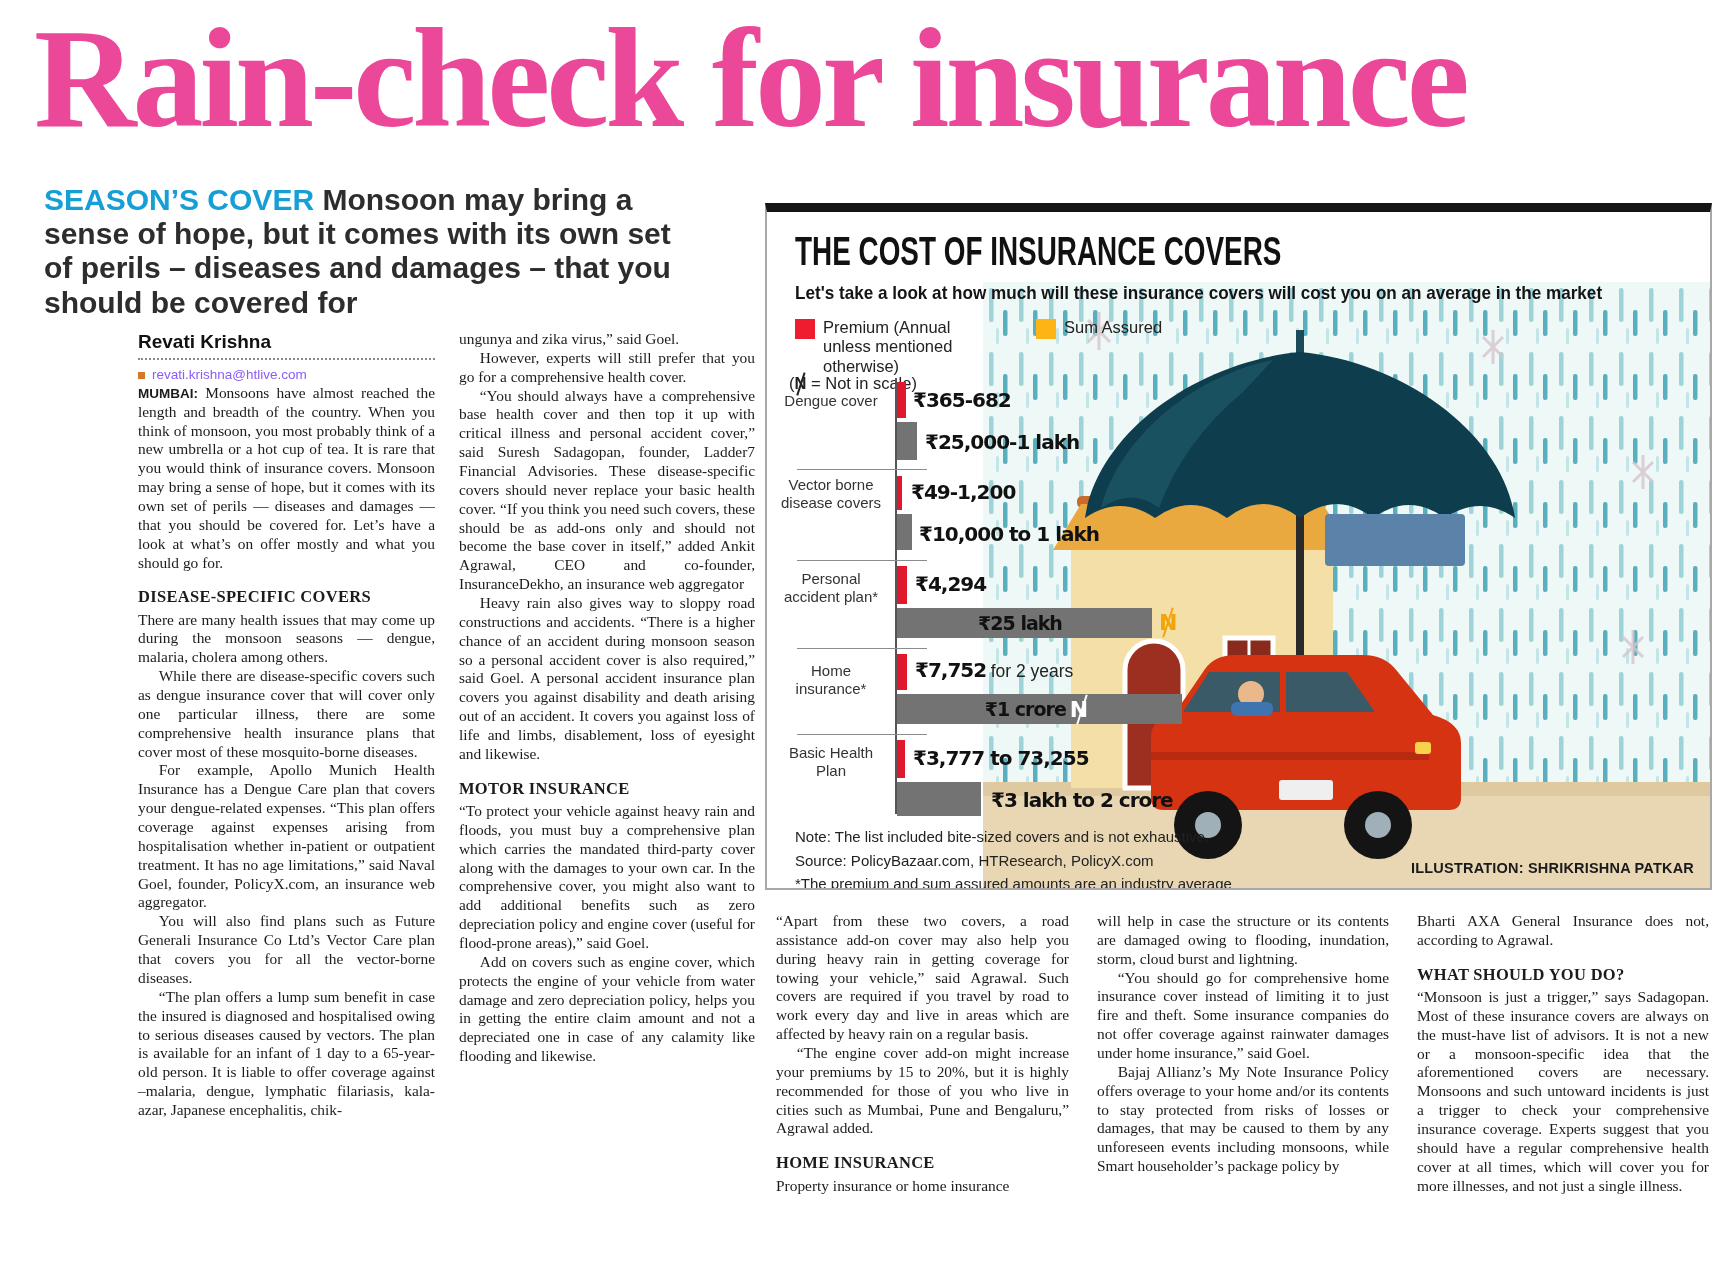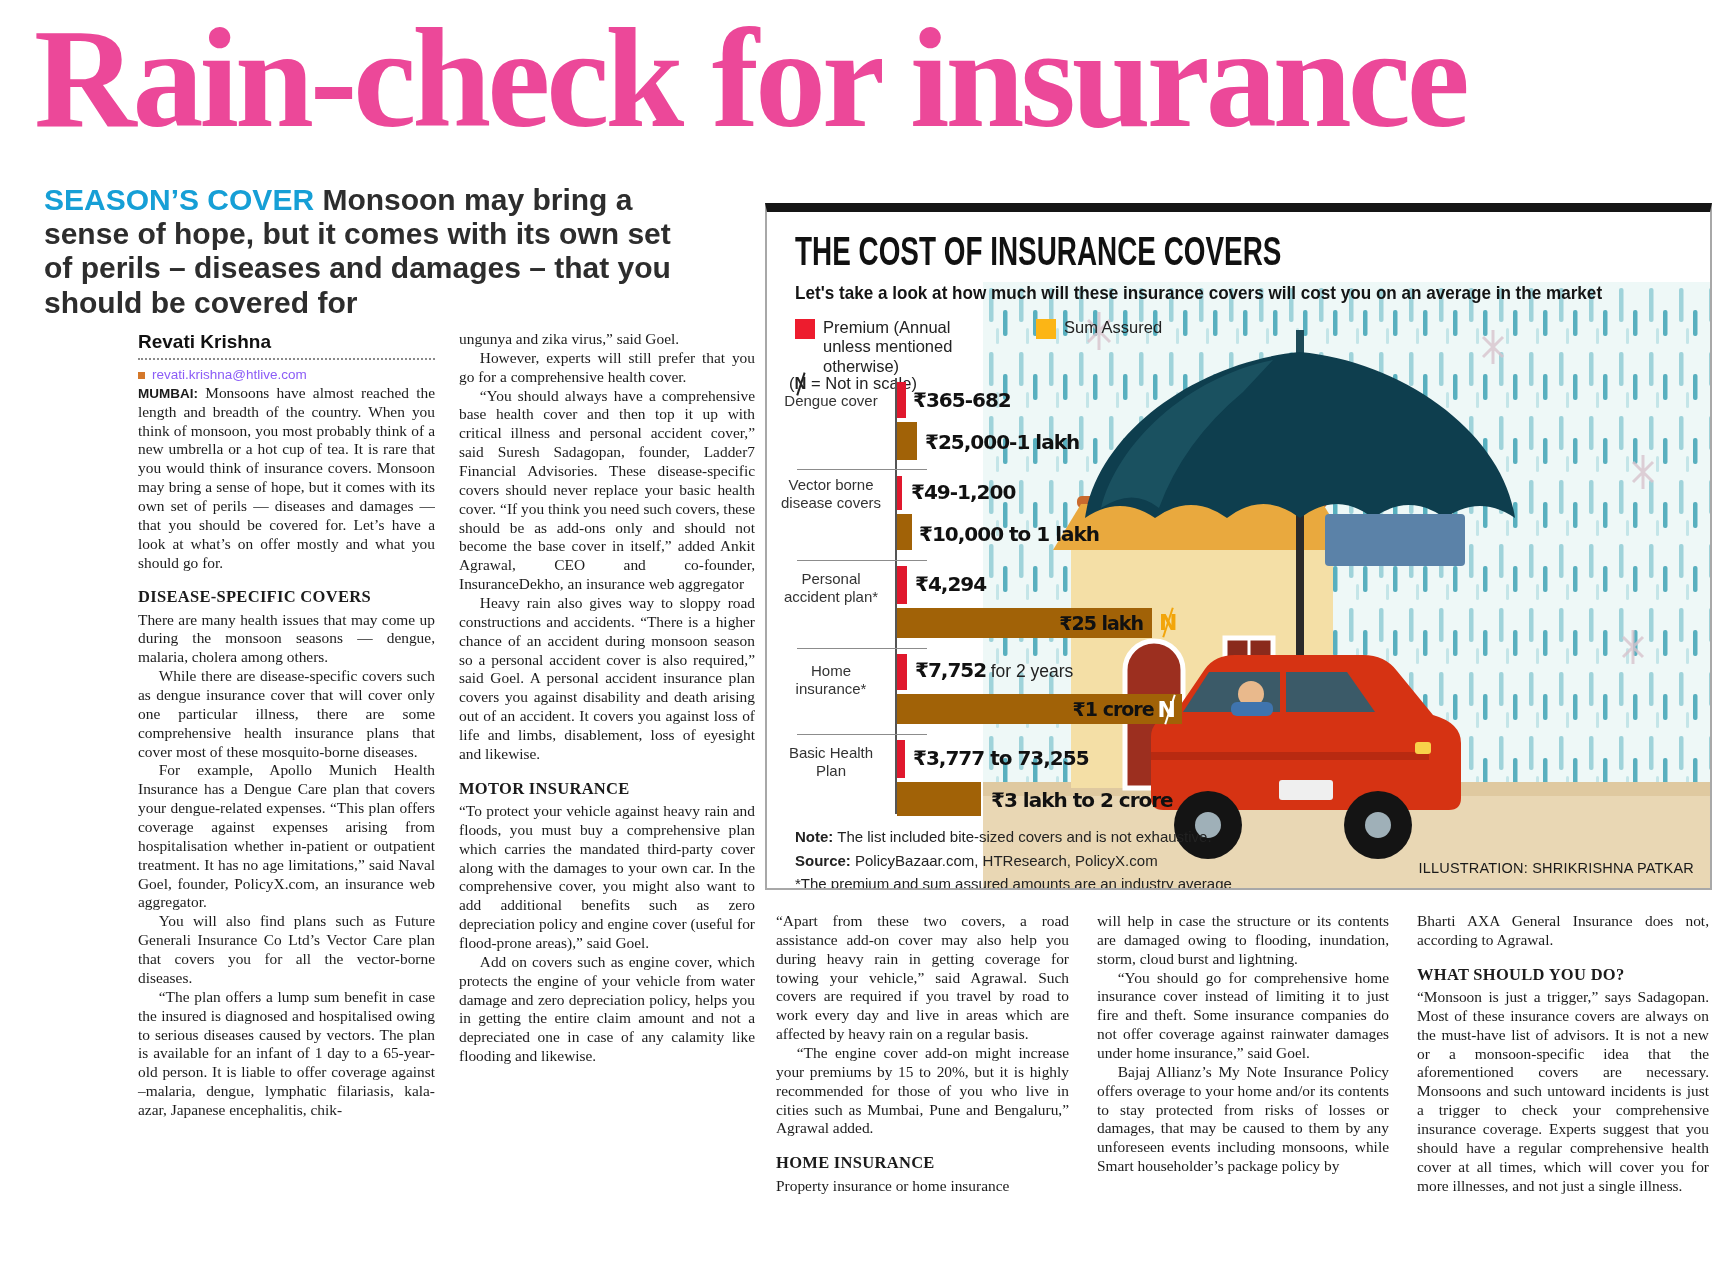--- a/index.html
+++ b/index.html
@@ -50,33 +50,33 @@
   .sw-red{background:#ed1c2e;}
   .sw-yellow{background:#fcb515;}
   .scalenote{position:absolute;left:22px;top:162px;font-size:16.5px;color:#222;}
   .nsym{position:relative;display:inline-block;font-weight:bold;font-style:normal;}
   .nsym::after{content:"";position:absolute;left:45%;top:-12%;height:124%;border-left:2px solid currentColor;
     transform:rotate(18deg);}
   .axis{position:absolute;left:128px;top:166px;width:2px;height:436px;background:#555;}
   .sep{position:absolute;left:30px;width:130px;height:0;border-top:1.5px solid #8c8c8c;}
   .cat{position:absolute;left:8px;width:112px;text-align:center;font-size:15px;line-height:1.18;color:#333;}
   .pbar{position:absolute;background:#e0182d;}
-  .ybar{position:absolute;background:#a16207;display:flex;align-items:center;justify-content:flex-end;}
+  .ybar{position:absolute;background:#737373;display:flex;align-items:center;justify-content:center;}
   .val{font-family:"DejaVu Sans",sans-serif;font-weight:bold;font-size:20px;letter-spacing:-1px;color:#111;
     white-space:nowrap;}
   .plabel{position:absolute;white-space:nowrap;}
   .psuffix{font-family:"Liberation Sans",sans-serif;font-weight:normal;font-size:17.5px;color:#222;}
   .slabel{position:absolute;white-space:nowrap;}
   .inbar{padding-right:9px;font-size:19px;}
   .nmark{font-family:"DejaVu Sans",sans-serif;font-weight:bold;font-size:22px;}
   .nmark-out{position:absolute;color:#f2a50a;}
   .nmark-in{color:#fff;margin-left:4px;padding-right:6px;}
   .foot{position:absolute;left:28px;font-size:15px;color:#222;white-space:nowrap;}
-  .foot b{font-weight:bold;text-align:right;}
-  .credit{position:absolute;right:16px;top:648px;z-index:3;font-size:14.5px;font-weight:normal;color:#1a1a1a;
+  .foot b{font-weight:normal;text-align:right;}
+  .credit{position:absolute;right:16px;top:648px;z-index:3;font-size:14.5px;font-weight:bold;color:#1a1a1a;
     letter-spacing:.2px;text-align:center;}
 </style>
 </head>
 <body>
 
 <div class="page" data-name="newspaper-page">
 
   <h1 class="headline" data-name="headline">Rain-check for insurance</h1>
 
   <p class="standfirst" data-name="standfirst"><span class="kicker" data-name="standfirst-kicker">SEASON’S COVER</span><span data-name="standfirst-text"> Monsoon may bring a sense of hope, but it comes with its own set of perils – diseases and damages – that you should be covered for</span></p>

